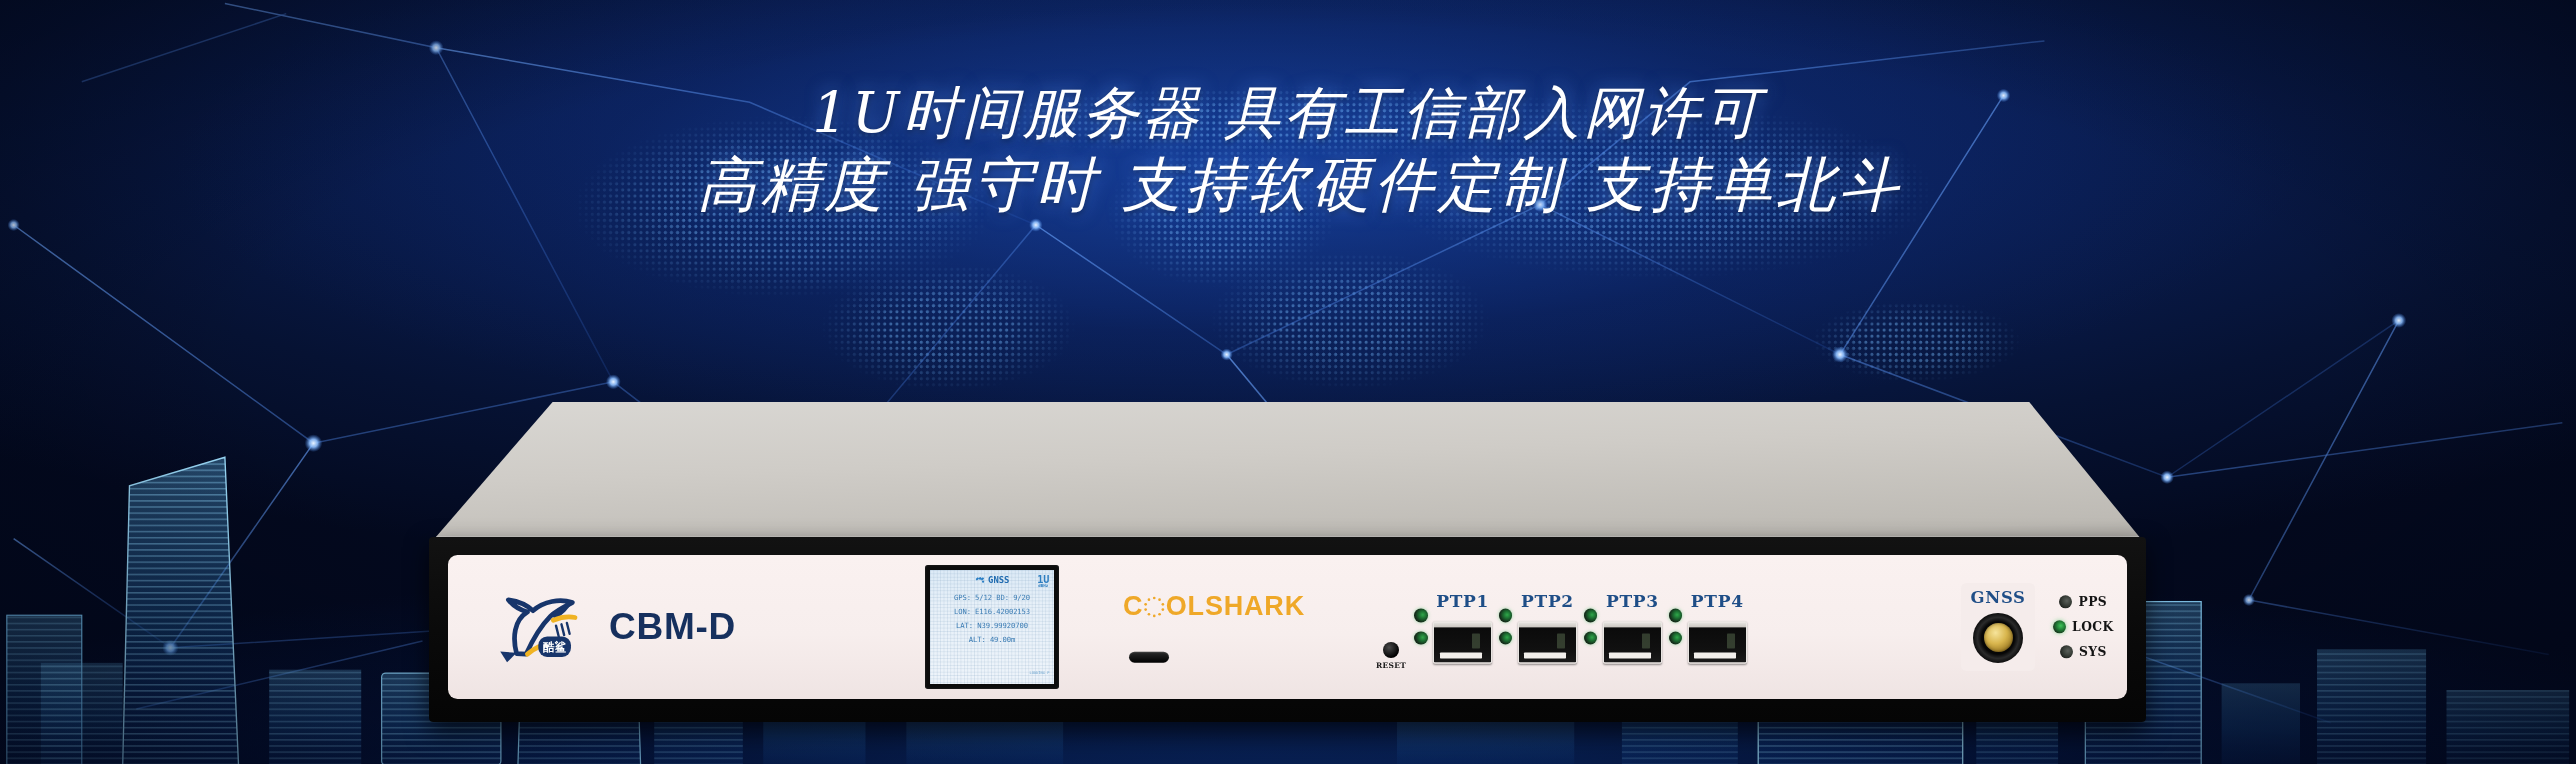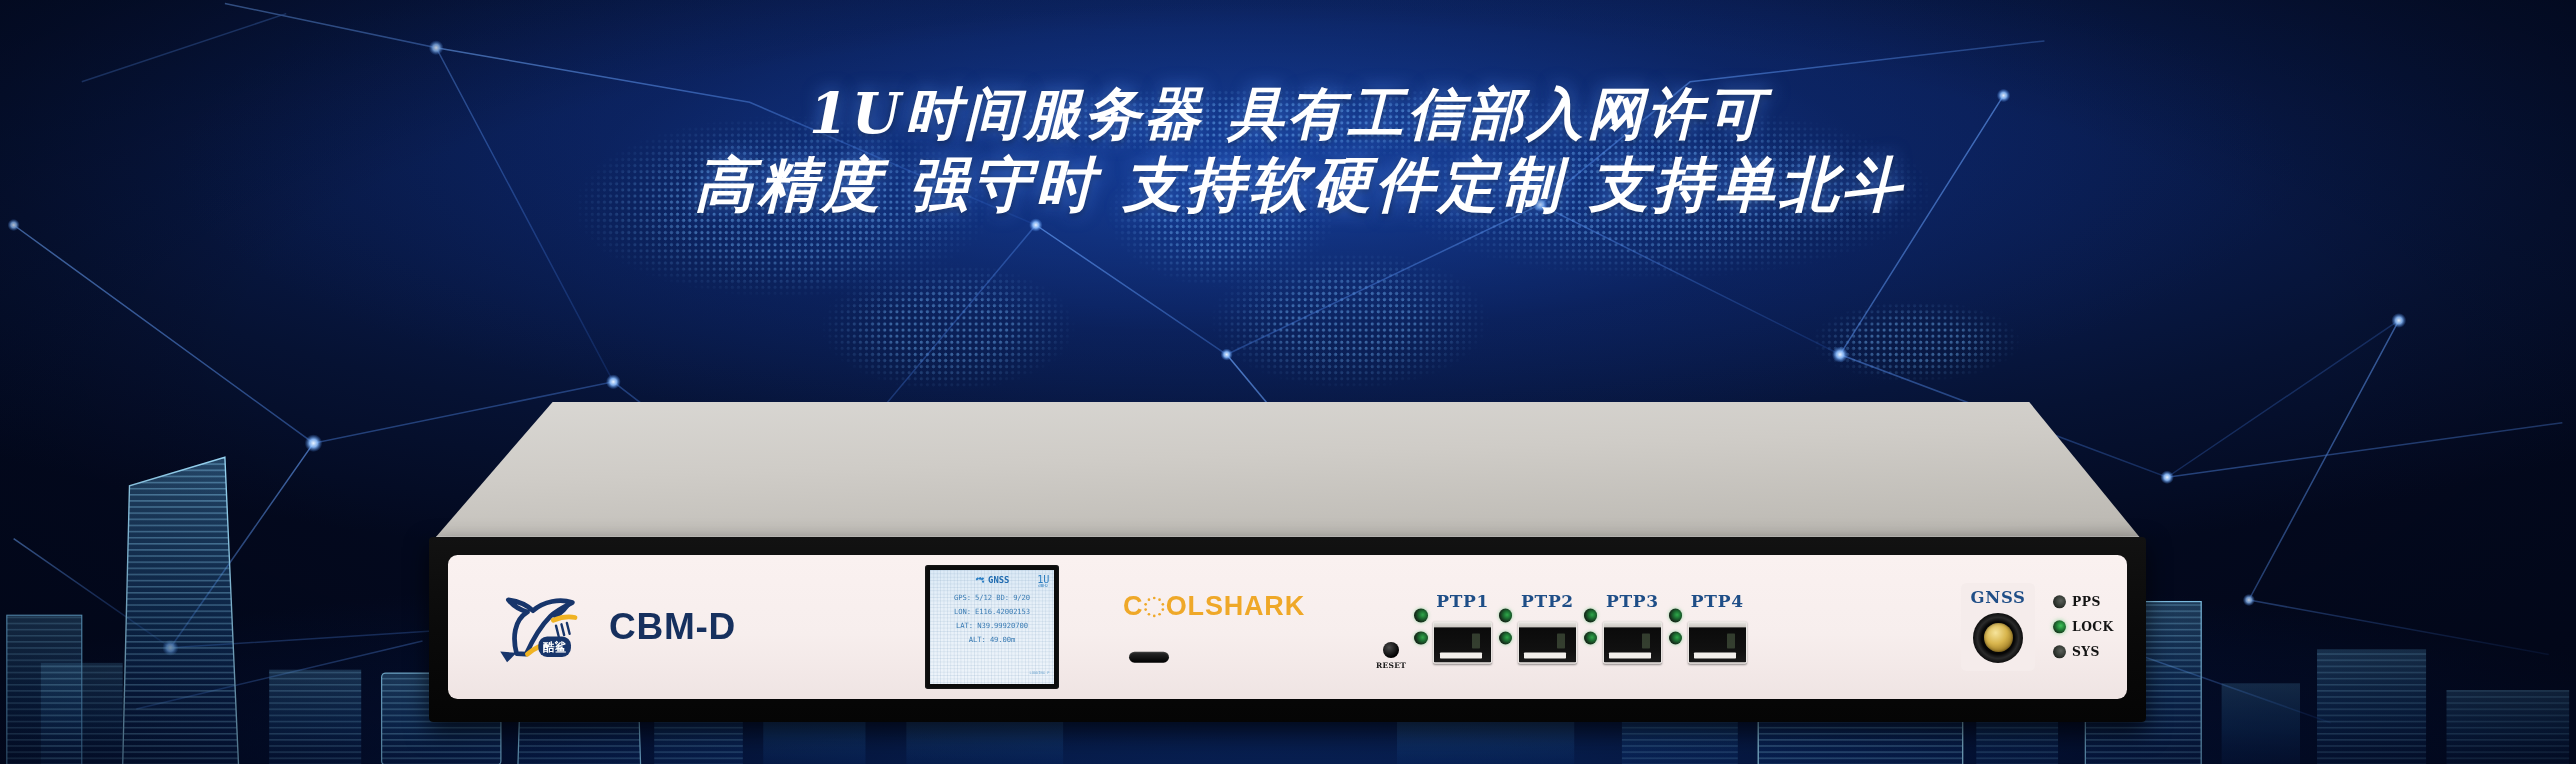--- a/index.html
+++ b/index.html
@@ -56,21 +56,21 @@
 
   
   .headline{
     position:absolute; left:0; top:80px; width:100%;
     text-align:center; z-index:6; pointer-events:none;
   }
   .headline .ln{
     display:block;
     color:#fff;
     font-family:"DejaVu Serif", serif;
-    font-weight:700;
+    font-weight:400;
     font-style:italic;
     letter-spacing:.07em;
     text-shadow:0 0 17.7px rgba(90,150,255,.65), 0 2px 6.8px rgba(0,0,0,.5);
     white-space:nowrap;
   }
   .headline .ln1{ font-size:56px; line-height:1.18; }
   .headline .ln2{ font-size:59px; line-height:1.18; margin-top:4.1px;margin-left:24px; }
 
   
   .device{ position:absolute; left:429px; top:402px; width:1717px; height:320px; z-index:8; }
@@ -126,21 +126,21 @@
     content:""; position:absolute; inset:0;
     background-image:linear-gradient(rgba(140,170,200,.22) 0.7px, transparent 0.7px),
                      linear-gradient(90deg, rgba(140,170,200,.22) 0.7px, transparent 0.7px);
     background-size:3.4px 3.4px;
   }
   .lcd-head{
     position:relative; display:flex; align-items:center; justify-content:center;
     gap:3.4px; padding-top:4.8px; font-size:8.9px; font-weight:700; color:#1f6bb0;
   }
   .sat-ico{ width:10.2px; height:10.2px; }
-  .lcd-sig{ position:absolute; right:4.8px; top:4.1px; font-size:10.2px; color:#2e7ec0; font-weight:400; }
+  .lcd-sig{ position:absolute; right:4.8px; top:4.1px; font-size:10.2px; color:#2e7ec0; font-weight:700; }
   .lcd-sig small{ display:block; font-size:4.1px; text-align:center; margin-top:-1.4px; }
   .lcd-rows{ position:relative; padding:6.1px 5.5px 0 5.5px; }
   .lcd-row{ font-size:7.2px; line-height:1.95; letter-spacing:-0.1px; white-space:nowrap; color:#3b7cb4;text-align:center; }
   .lcd-foot{ position:absolute; right:4.8px; bottom:9.5px; font-size:3.7px; color:#6fa6cf; }
 
   
   .cs-block{ position:absolute; left:675px; top:50%; transform:translateY(-50%); width:204px; }
   .cs-word{
     display:flex; align-items:center;
     font-family:"Liberation Sans", sans-serif;
@@ -230,21 +230,21 @@
     display:flex; align-items:center; justify-content:center;
   }
   .sma-in{
     width:29px; height:29px; border-radius:50%;
     background:radial-gradient(circle at 40% 34%, #f6e49b 0%, #d9b64e 42%, #9c7a23 78%, #6b5416 100%);
     box-shadow:inset 0 0 3.4px rgba(0,0,0,.5);
   }
 
   
   .status-leds{ position:absolute; left:1605px; top:50%; transform:translateY(-50%); display:flex; flex-direction:column; gap:10.2px; }
-  .st-row{ display:flex; align-items:center; gap:6.1px; }
+  .st-row{ display:flex; align-items:center; gap:6.1px;justify-content:center; }
   .st-dot{
     width:13px; height:13px; border-radius:50%;
     background:radial-gradient(circle at 60% 42%, #5a5f5a 0%, #3a403a 40%, #202420 72%, #0d0f0d 100%);
   }
   .st-dot.on{
     background:radial-gradient(circle at 60% 42%, #3ec45a 0%, #1f7a34 40%, #17331c 74%, #0a120c 100%);
     box-shadow:0 0 4.1px rgba(50,200,80,.55);
   }
   .st-lbl{ font-family:"DejaVu Serif", serif; font-weight:700; font-size:12.3px; color:#141414; letter-spacing:0.4px; }
 </style>

